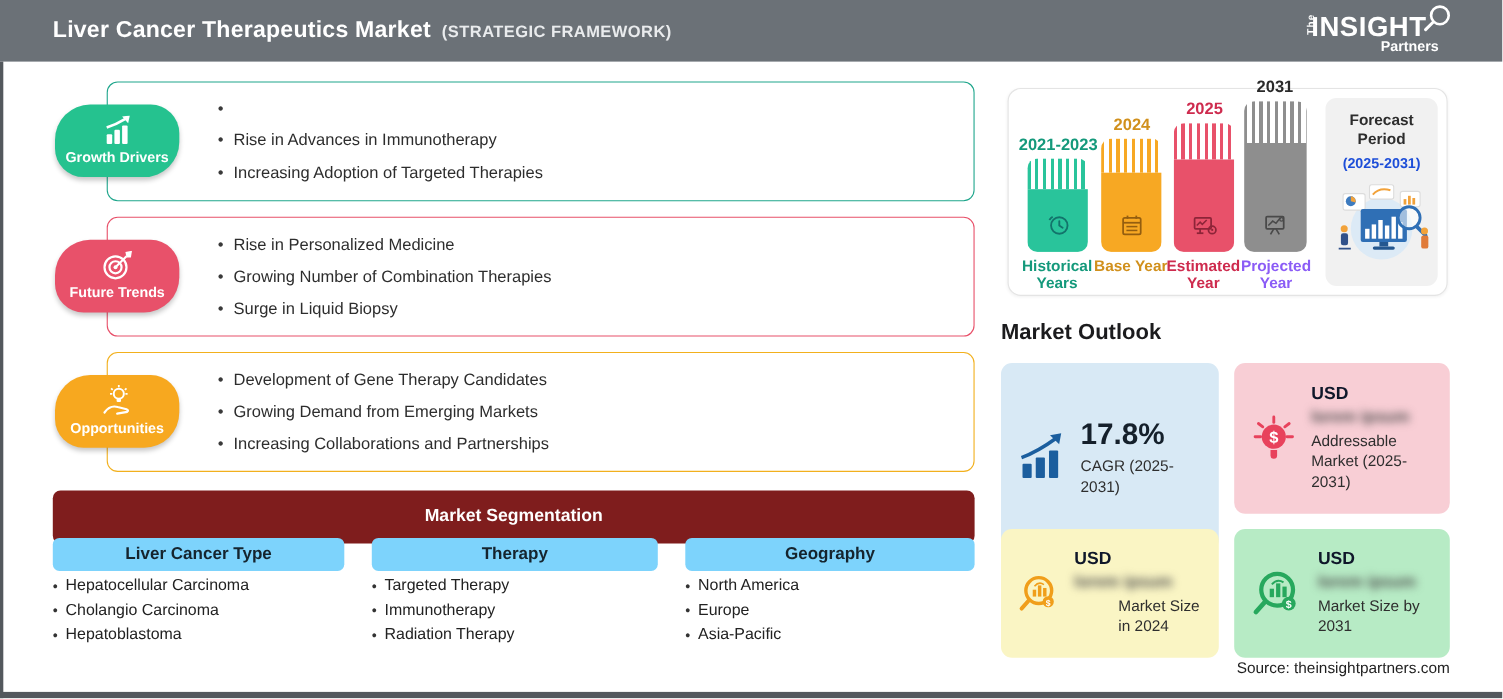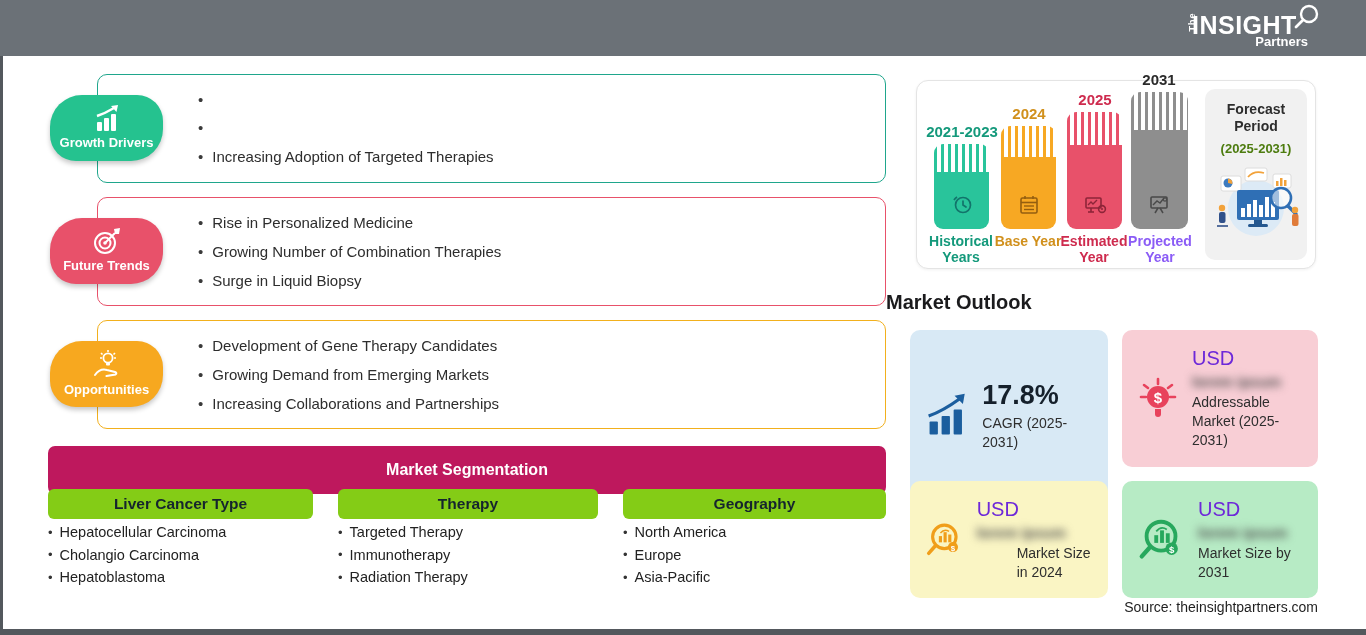--- a/index.html
+++ b/index.html
@@ -25,78 +25,83 @@
   .sec-box{position:absolute;left:97px;width:789px;height:109px;border:1.6px solid var(--accent);border-radius:10px;
     display:flex;flex-direction:column;justify-content:space-evenly;padding:4px 10px 4px 100px;box-sizing:border-box;background:#fff;}
   .bullet-line{display:flex;align-items:center;gap:9px;font-size:15px;color:#2d2d2d;}
   .bullet-line .dot{color:#3a3a3a;font-size:15px;line-height:1;}
   .badge{position:absolute;left:50px;width:113px;height:66px;background:var(--badge);border-radius:32px 26px 32px 26px;
     display:flex;flex-direction:column;align-items:center;justify-content:center;gap:2px;padding-bottom:2px;box-sizing:border-box;
     box-shadow:0 3px 5px rgba(0,0,0,.22);z-index:2;}
   .badge .blabel{color:#fff;font-size:13px;font-weight:bold;white-space:nowrap;}
 
   
-  .seg-bar{position:absolute;left:48px;top:446px;width:838px;height:48px;background:#be185d;border-radius:7px;
+  .seg-bar{position:absolute;left:48px;top:446px;width:838px;height:48px;background:#7f1d1d;border-radius:7px;
     display:flex;align-items:center;justify-content:center;color:#fff;font-size:16px;font-weight:bold;}
-  .pill{position:absolute;top:489px;height:30px;background:#84cc16;border-radius:6px;display:flex;align-items:center;justify-content:center;
+  .pill{position:absolute;top:489px;height:30px;background:#7dd3fc;border-radius:6px;display:flex;align-items:center;justify-content:center;
     font-size:15.5px;font-weight:bold;color:#15242E;}
   .seg-list{position:absolute;top:524px;display:flex;flex-direction:column;gap:6.5px;}
   .seg-item{display:flex;align-items:center;gap:7px;font-size:14.5px;color:#222;}
   .seg-item .dot{font-size:13px;color:#333;}
 
   
   .timeline{position:absolute;left:916px;top:80px;width:398px;height:187px;background:#fff;border:1px solid #e4e4e4;border-radius:12px;box-shadow:0 1px 3px rgba(0,0,0,.06);}
   .tl-bar{position:absolute;width:55px;border-radius:9px;overflow:hidden;display:flex;flex-direction:column;}
   .tl-stripes{background:repeating-linear-gradient(90deg,var(--bar) 0 3px,#ffffff 3px 7px);}
   .tl-solid{flex:1;background:var(--bar);position:relative;}
   .tl-year{position:absolute;font-size:15px;font-weight:bold;text-align:center;color:var(--label);white-space:nowrap;}
   .tl-caption{position:absolute;top:152px;width:90px;text-align:center;font-size:14px;font-weight:bold;line-height:16px;color:var(--label);}
   .tl-ico{position:absolute;left:50%;transform:translateX(-50%);bottom:12px;opacity:.55;}
   .forecast{position:absolute;left:288px;top:8px;width:102px;height:171px;background:#F1F1F1;border-radius:10px;
     display:flex;flex-direction:column;align-items:center;padding-top:12px;box-sizing:border-box;}
   .forecast .f1{font-size:14px;font-weight:bold;color:#2d2d2d;text-align:center;line-height:17px;}
-  .forecast .f2{font-size:13px;font-weight:bold;color:#4d7c0f;margin-top:6px;}
+  .forecast .f2{font-size:13px;font-weight:bold;color:#1d4ed8;margin-top:6px;}
   .forecast svg{margin-top:8px;}
 
   
-  .outlook-title{position:absolute;left:886px;top:291px;font-size:20px;font-weight:bold;color:#1b1b1d;}
+  .outlook-title{position:absolute;left:910px;top:291px;font-size:20px;font-weight:bold;color:#1b1b1d;}
   .card{position:absolute;background:var(--bg);border-radius:10px;box-sizing:border-box;display:flex;align-items:center;padding:12px 14px;gap:12px;}
   .card .col{display:flex;flex-direction:column;gap:3px;}
   .card .big{font-size:27px;font-weight:bold;color:#15202B;}
   .card .cap{font-size:14px;color:#2e2e2e;line-height:19px;}
-  .card .usd{font-size:20px;font-weight:normal;color:#6d28d9;}
+  .card .usd{font-size:16px;font-weight:bold;color:#0f172a;}
   .blurred{font-size:15px;font-weight:bold;color:#4c4c4c;filter:blur(4px);white-space:nowrap;}
   .source{position:absolute;right:48px;top:599px;font-size:14px;color:#1f1f1f;}
 </style>
 </head>
 <body>
 
 <div class="stage">
 
   <div class="header">
+    <div class="title-wrap">
+      <span class="title">Liver Cancer Therapeutics Market</span>
+      <span class="subtitle">(STRATEGIC FRAMEWORK)</span>
+    </div>
     <div class="logo">
       <span class="the">The</span>
       <span class="insight">INSIGHT</span>
       <span class="partners">Partners</span>
       <svg width="30" height="30" viewBox="0 0 30 30">
         <circle cx="17" cy="11" r="8" fill="none" stroke="#ffffff" stroke-width="2.4"></circle>
         <line x1="11" y1="17" x2="4" y2="24" stroke="#ffffff" stroke-width="2.8" stroke-linecap="round"></line>
       </svg>
     </div>
   </div>
 
   <div class="edge-left"></div>
   <div class="edge-bottom"></div>
 
   <div class="sec-box" style="top: 74px; --accent: #1FA68C; --badge: #25C28F;">
     <div class="bullet-line">
         <span class="dot">•</span>
       </div>
     <div class="bullet-line">
         <span class="dot">•</span>
+        <span>Rise in Advances in Immunotherapy</span>
       </div>
     <div class="bullet-line">
         <span class="dot">•</span>
         <span>Increasing Adoption of Targeted Therapies</span>
       </div>
   </div>
   <div class="badge" style="top: 95px; --accent: #1FA68C; --badge: #25C28F;">
     <svg width="32" height="28" viewBox="0 0 32 28">
       <rect x="6" y="17" width="5" height="9" rx="1" fill="#fff"></rect>
       <rect x="13" y="13" width="5" height="13" rx="1" fill="#fff"></rect>

